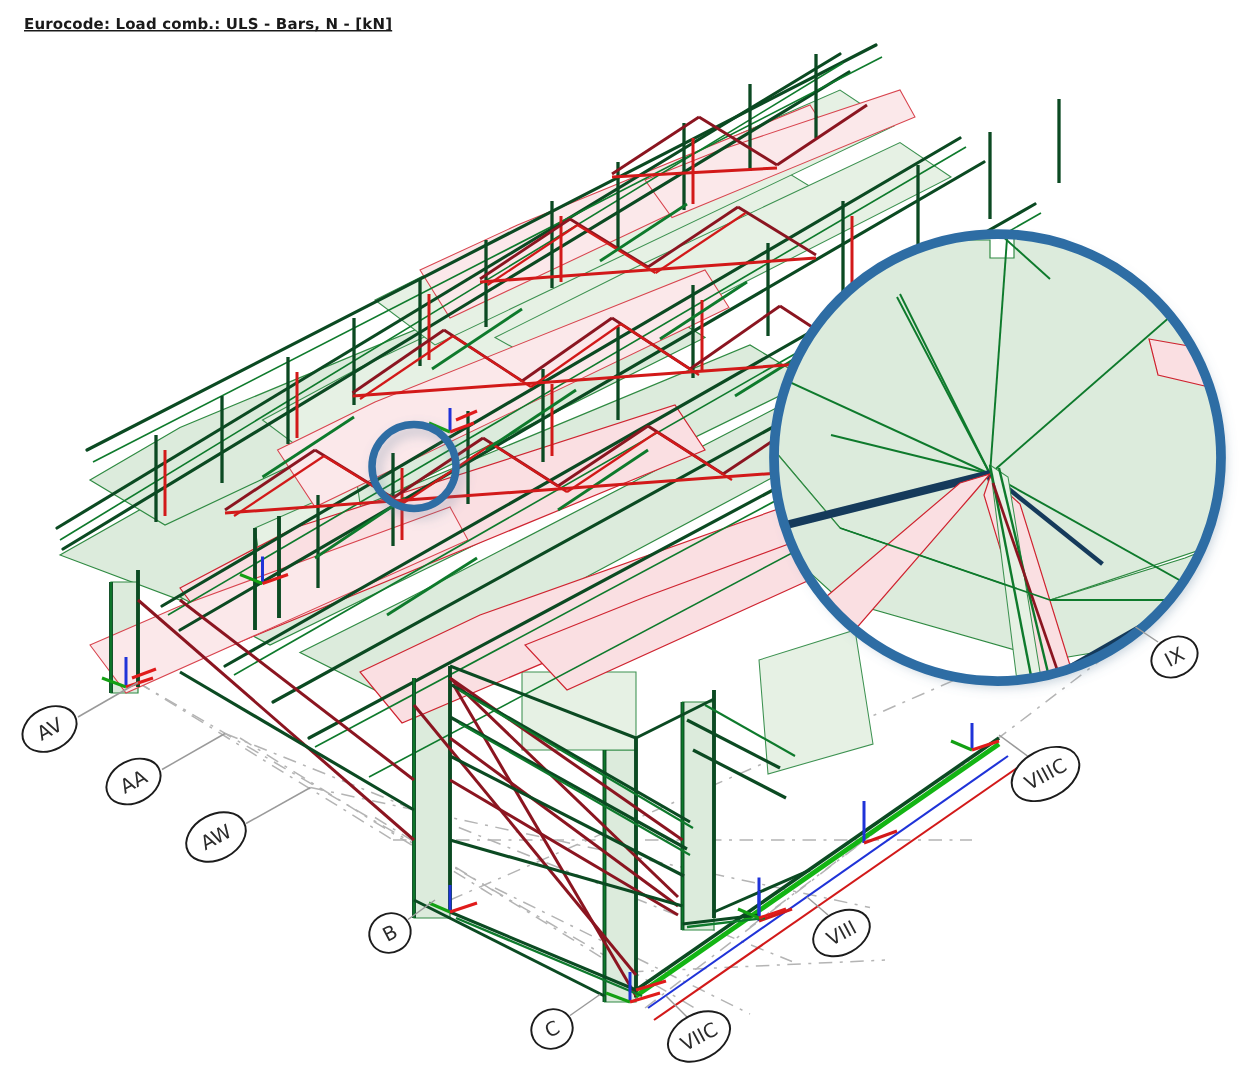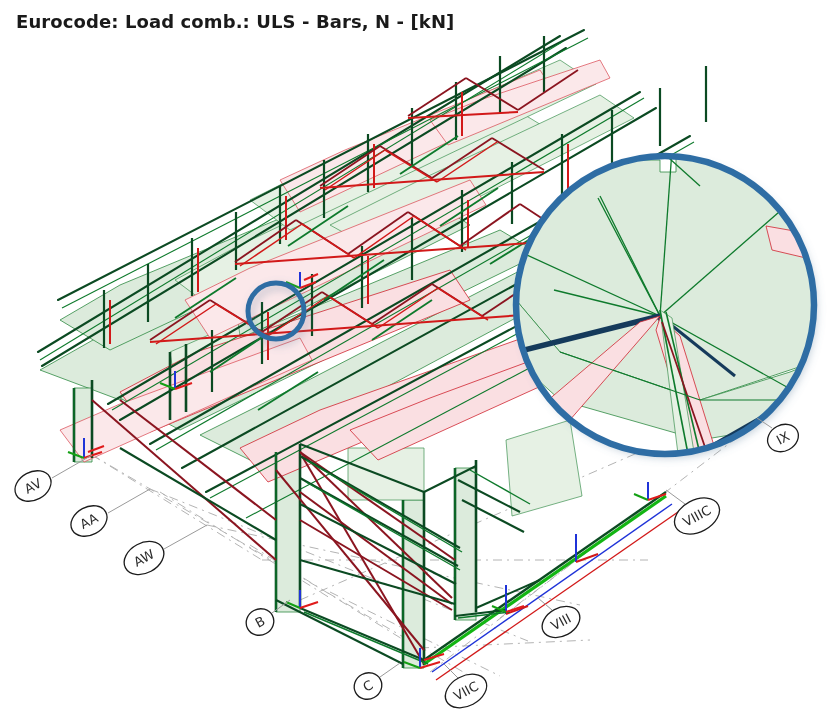--- a/index.html
+++ b/index.html
@@ -21,26 +21,27 @@
   #viewport {
     position: absolute;
     left: 0; top: 0;
     width: 833px;
     height: 720px;
   }
   #title-bar {
     position: absolute;
     left: 16px;
     top: 11px;
-    font-size: 18px;
+    font-size: 10px;
     font-weight: 600;
     color: #1a1a1a;
     letter-spacing: 0.1px;
     white-space: nowrap;
     z-index: 40;
+    text-decoration: underline;
   }
   svg.scene {
     position: absolute;
     left: 0; top: 0;
     width: 833px;
     height: 720px;
     display: block;
   }
   .gridline {
     stroke: #b4b4b4;

